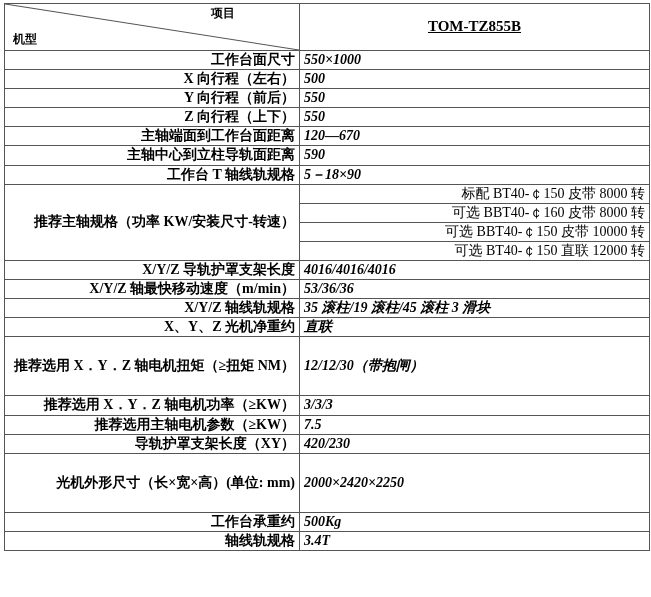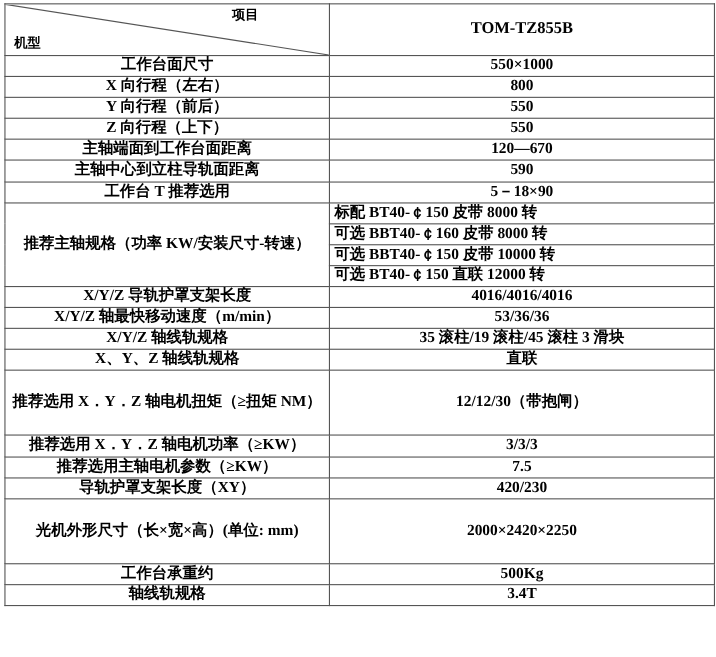--- a/index.html
+++ b/index.html
@@ -30,32 +30,33 @@
   table.spec td {
     border: 1px solid #555555;
     padding: 1px 4px;
     vertical-align: middle;
     line-height: 1.15;
   }
   col.c-left { width: 295px; }
   col.c-right { width: 350px; }
 
   td.label {
-    text-align: center;
+    text-align: right;
     font-weight: bold;
     padding-left: 6px;
     margin-left: 39px;
   }
   td.value {
-    text-align: center;
-    font-weight: bold;
+    text-align: left;
+    font-weight: bold;
+    font-style: italic;
   }
   td.subvalue {
-    text-align: left;
-    font-weight: bold;
+    text-align: right;
+    font-weight: normal;
   }
 
   
   td.header-cell {
     position: relative;
     height: 44px;
     padding: 0;
     overflow: hidden;
   }
   td.header-cell .diag {
@@ -79,20 +80,21 @@
     top: 3px;
   }
   td.header-cell .hdr-item.left {
     left: 8px;
     bottom: 3px;
   }
   td.header-value {
     text-align: center;
     font-weight: bold;
     font-size: 15px;
+    text-decoration: underline;
   }
   .tall-label {
     height: 56px;
   }
 </style>
 </head>
 <body>
 
 <div class="sheet">
   <table class="spec">
@@ -111,40 +113,40 @@
         </td>
         <td class="header-value">TOM-TZ855B</td>
       </tr>
 
       <tr>
         <td class="label">工作台面尺寸</td>
         <td class="value">550×1000</td>
       </tr>
       <tr>
         <td class="label">X 向行程（左右）</td>
-        <td class="value">800</td>
+        <td class="value">500</td>
       </tr>
       <tr>
         <td class="label">Y 向行程（前后）</td>
         <td class="value">550</td>
       </tr>
       <tr>
         <td class="label">Z 向行程（上下）</td>
         <td class="value">550</td>
       </tr>
       <tr>
         <td class="label">主轴端面到工作台面距离</td>
         <td class="value">120—670</td>
       </tr>
       <tr>
         <td class="label">主轴中心到立柱导轨面距离</td>
         <td class="value">590</td>
       </tr>
       <tr>
-        <td class="label">工作台 T 推荐选用</td>
+        <td class="label">工作台 T 轴线轨规格</td>
         <td class="value">5－18×90</td>
       </tr>
 
       <tr>
         <td class="label tall-label" rowspan="4">推荐主轴规格（功率 KW/安装尺寸-转速）</td>
         <td class="subvalue">标配 BT40-￠150 皮带 8000 转</td>
       </tr>
       <tr>
         <td class="subvalue">可选 BBT40-￠160 皮带 8000 转</td>
       </tr>
@@ -161,21 +163,21 @@
       </tr>
       <tr>
         <td class="label">X/Y/Z 轴最快移动速度（m/min）</td>
         <td class="value">53/36/36</td>
       </tr>
       <tr>
         <td class="label">X/Y/Z 轴线轨规格</td>
         <td class="value">35 滚柱/19 滚柱/45 滚柱 3 滑块</td>
       </tr>
       <tr>
-        <td class="label">X、Y、Z 轴线轨规格</td>
+        <td class="label">X、Y、Z 光机净重约</td>
         <td class="value">直联</td>
       </tr>
       <tr>
         <td class="label tall-label">推荐选用 X．Y．Z 轴电机扭矩（≥扭矩 NM）</td>
         <td class="value">12/12/30（带抱闸）</td>
       </tr>
       <tr>
         <td class="label">推荐选用 X．Y．Z 轴电机功率（≥KW）</td>
         <td class="value">3/3/3</td>
       </tr>

